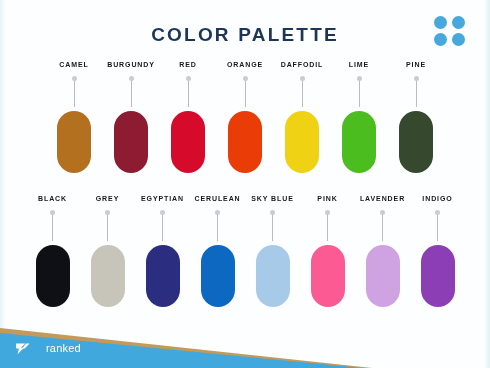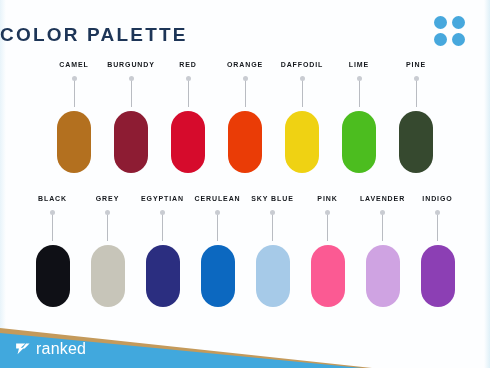--- a/index.html
+++ b/index.html
@@ -33,20 +33,21 @@
     width: 6px; height: 368px;
     background: linear-gradient(to left, #dff0f8, #fdfeff);
   }
 
   
   .title {
     position: absolute;
     top: 24px;
     left: 0;
     width: 490px;
+    text-align: center;
     font-size: 19px;
     font-weight: bold;
     letter-spacing: 2.2px;
     color: #1d3557;
   }
   .logo-dots {
     position: absolute;
     top: 16px;
     right: 22px;
     width: 34px;
@@ -150,24 +151,25 @@
     bottom: 11px;
     display: flex;
     align-items: center;
     gap: 5px;
   }
   .brand-mark {
     width: 17px;
     height: 17px;
   }
   .brand-name {
-    font-size: 16px;
+    font-size: 11px;
     color: #ffffff;
     letter-spacing: 0.2px;
     line-height: 15px;
+    margin-left: 10px;
   }
 </style>
 </head>
 <body>
 
 <div class="slide">
 
   <div class="edge-tint-left"></div>
   <div class="edge-tint-right"></div>
 

